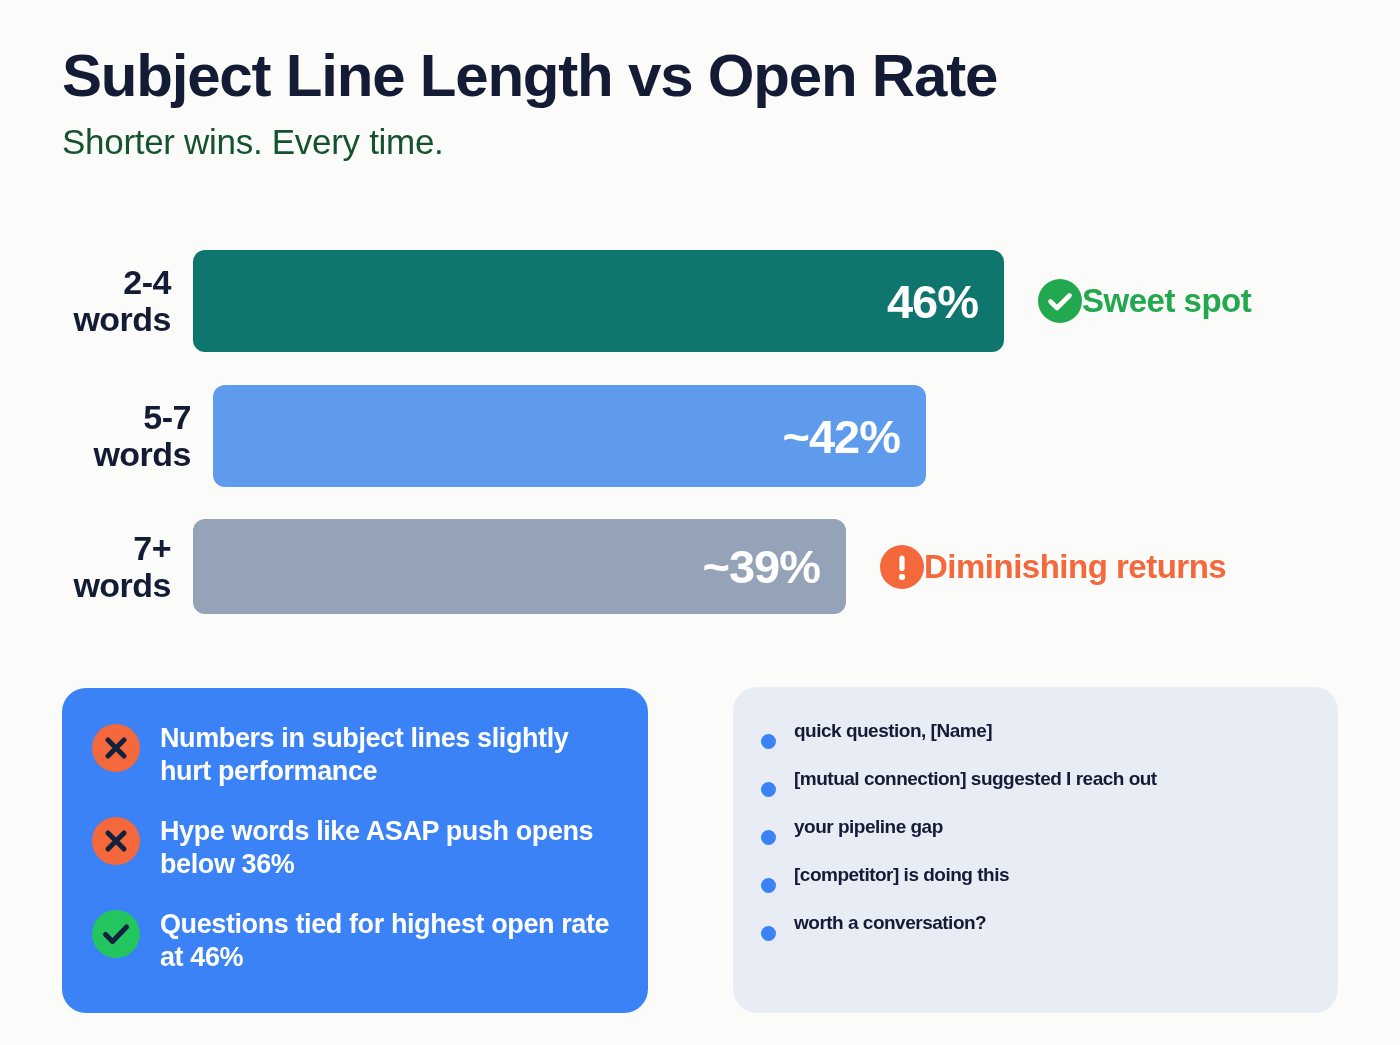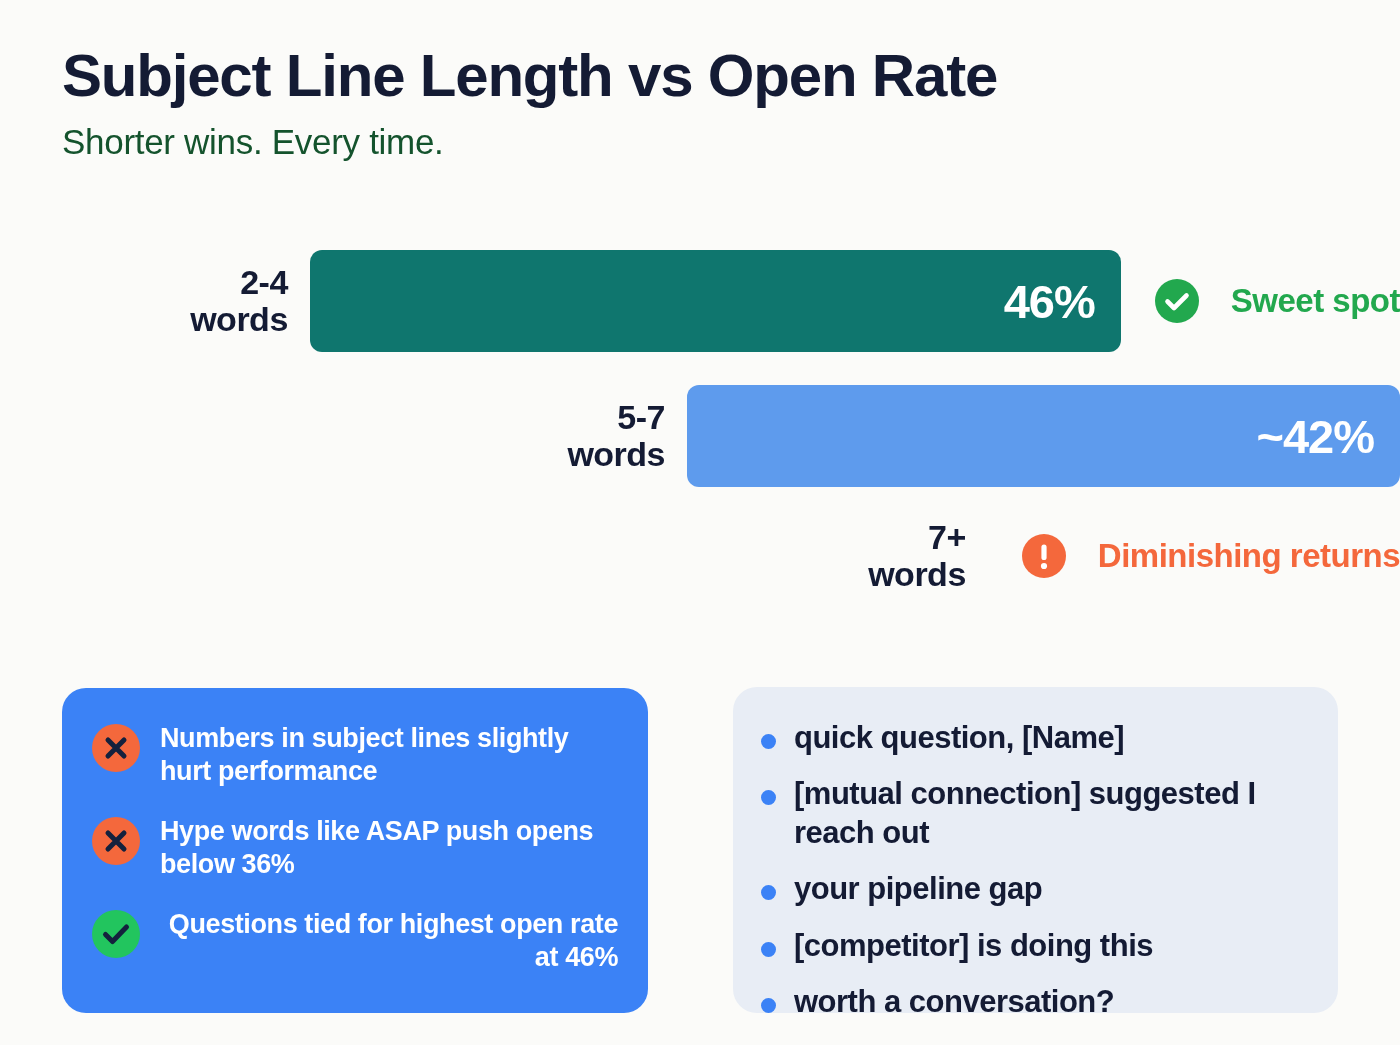--- a/index.html
+++ b/index.html
@@ -17,73 +17,73 @@
     font-size:60px; font-weight:bold; color:#141B34;
     letter-spacing:-1.2px; line-height:1.05; white-space:nowrap;
   }
   .subtitle {
     margin-top:16px; font-size:35px; font-weight:normal;
     color:#14532d; letter-spacing:-0.3px; line-height:1.1;
   }
 
   
   .chart { position:absolute; left:0; top:240px; width:1400px; height:400px; }
-  .bar-row { position:absolute; left:0; width:1400px; display:flex; align-items:center;justify-content:flex-end; }
+  .bar-row { position:absolute; left:0; width:1400px; display:flex; align-items:center; }
   .bar-label {
     width:193px; text-align:right; padding-right:22px;
     font-size:34px; font-weight:bold; color:#141B34;
     line-height:1.08; letter-spacing:-0.5px;
   }
   .bar-label .l2 { display:block; }
   .bar-wrap { position:relative; display:flex; align-items:center; }
   .bar {
     height:102px; border-radius:12px;
     display:flex; align-items:center; justify-content:flex-end;
     padding-right:26px;
   }
   .bar-value {
     font-size:47px; font-weight:bold; color:#FFFFFF;
     letter-spacing:-1px; line-height:1;
   }
-  .annot { display:flex; align-items:center; gap:32px; margin-left:34px; }
+  .annot { display:flex; align-items:center; gap:0; margin-left:34px; }
   .annot-badge {
     width:44px; height:44px; border-radius:50%;
     display:flex; align-items:center; justify-content:center; flex:0 0 auto;
   }
   .annot-badge svg { display:block; }
   .annot-text { font-size:33px; font-weight:bold; letter-spacing:-0.5px; white-space:nowrap; }
 
   
   .panel-dark {
     position:absolute; left:62px; top:688px; width:586px; height:325px;
     background:#14213D; border-radius:24px; padding:34px 30px 30px 30px;
   }
   .insight { display:flex; align-items:flex-start; gap:20px; margin-bottom:27px; }
-  .insight:last-child { margin-bottom:0;text-align:right; }
+  .insight:last-child { margin-bottom:0; }
   .ic {
     width:48px; height:48px; border-radius:50%; flex:0 0 auto; margin-top:2px;
     display:flex; align-items:center; justify-content:center;
   }
   .insight-text {
     font-size:27px; font-weight:bold; color:#FFFFFF;
     line-height:1.22; letter-spacing:-0.4px;
   }
 
   .panel-light {
     position:absolute; left:733px; top:687px; width:605px; height:326px;
     background:#E8EDF5; border-radius:24px; padding:32px 34px 30px 28px;
   }
   .bullet-row { display:flex; align-items:flex-start; gap:18px; margin-bottom:18px; }
   .bullet-row:last-child { margin-bottom:0; }
   .dot {
     width:15px; height:15px; border-radius:50%; background:#3B82F6;
     flex:0 0 auto; margin-top:15px;
   }
   .bullet-text {
-    font-size:31px; font-weight:bold; color:#141B34;
+    font-size:19px; font-weight:bold; color:#141B34;
     line-height:1.24; letter-spacing:-0.5px;
   }
 </style>
 </head>
 <body>
 
 <div class="page">
 
   <div class="header">
     <div class="title">Subject Line Length vs Open Rate</div>
@@ -124,20 +124,23 @@
         </div>
       </div>
     </div>
 
     <div class="bar-row" style="top:279px;">
       <div class="bar-label">
         <span>7+</span>
         <span class="l2">words</span>
       </div>
       <div class="bar-wrap">
+        <div class="bar" id="bar2" style="height: 95px; width: 653px; background: rgb(148, 163, 184);">
+          <span class="bar-value">~39%</span>
+        </div>
         <div class="annot">
           <span class="annot-badge" id="badge2" style="color: rgb(244, 104, 60);">
             <svg width="44" height="44" viewBox="0 0 44 44">
               <circle cx="22" cy="22" r="22" fill="currentColor"></circle>
               <rect x="19.4" y="10.5" width="5.2" height="15.5" rx="2.6" fill="#ffffff"></rect>
               <circle cx="22" cy="32" r="3.1" fill="#ffffff"></circle>
             </svg>
           </span>
           <span class="annot-text" id="atext2" style="color: rgb(244, 104, 60);">Diminishing returns</span>
         </div>

